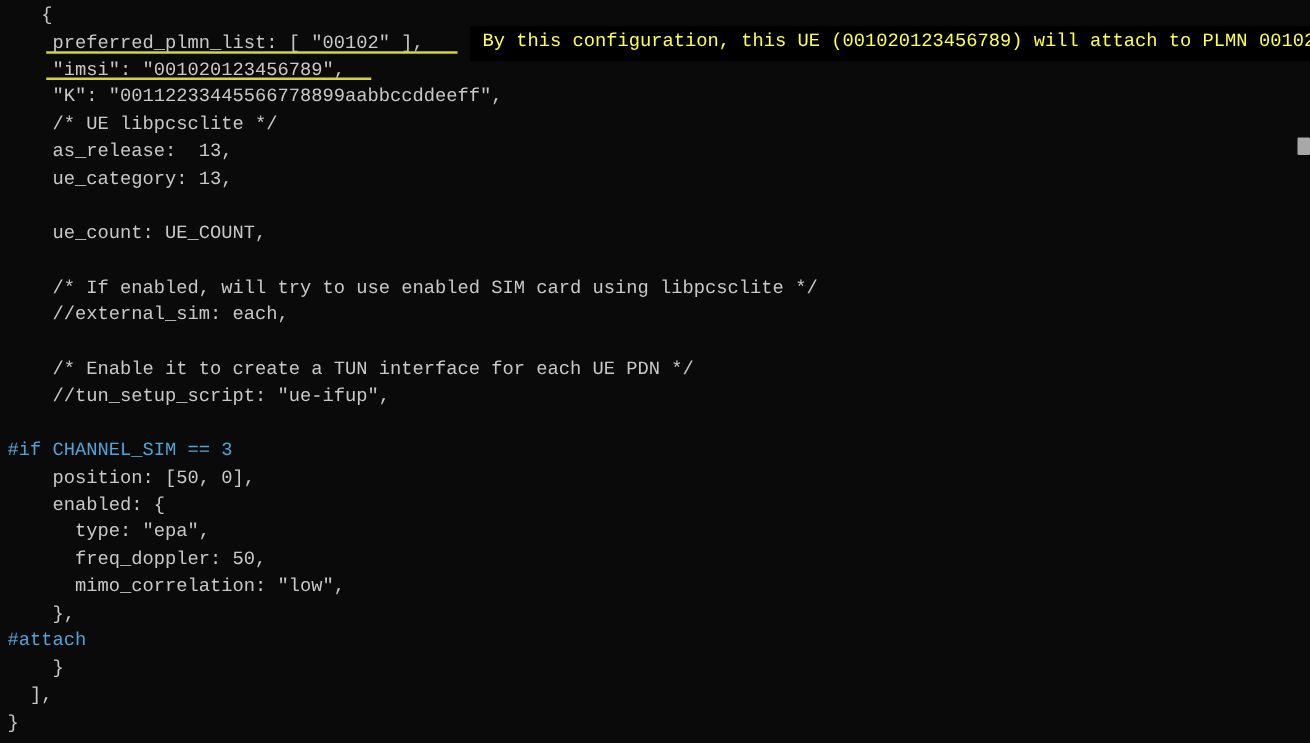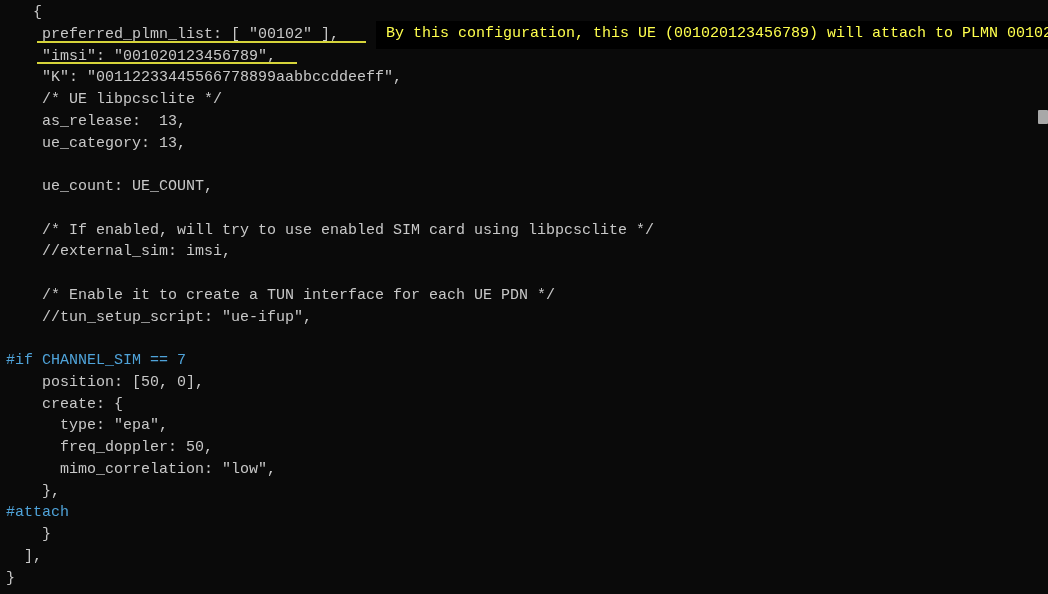--- a/index.html
+++ b/index.html
@@ -65,28 +65,28 @@
 <span>    preferred_plmn_list: [ "00102" ],</span>
 <span>    "imsi": "001020123456789",</span>
 <span>    "K": "00112233445566778899aabbccddeeff",</span>
 <span>    /* UE libpcsclite */</span>
 <span>    as_release:  13,</span>
 <span>    ue_category: 13,</span>
 <span></span>
 <span>    ue_count: UE_COUNT,</span>
 <span></span>
 <span>    /* If enabled, will try to use enabled SIM card using libpcsclite */</span>
-<span>    //external_sim: imsi,</span>
+<span>    //external_sim: each,</span>
 <span></span>
 <span>    /* Enable it to create a TUN interface for each UE PDN */</span>
 <span>    //tun_setup_script: "ue-ifup",</span>
 <span></span>
-<span class="directive">#if CHANNEL_SIM == 7</span>
+<span class="directive">#if CHANNEL_SIM == 3</span>
 <span>    position: [50, 0],</span>
-<span>    create: {</span>
+<span>    enabled: {</span>
 <span>      type: "epa",</span>
 <span>      freq_doppler: 50,</span>
 <span>      mimo_correlation: "low",</span>
 <span>    },</span>
 <span class="directive">#attach</span>
 <span>    }</span>
 <span>  ],</span>
 <span>}</span></pre>
 
 <div class="annotation">By this configuration, this UE (001020123456789) will attach to PLMN 00102</div>

